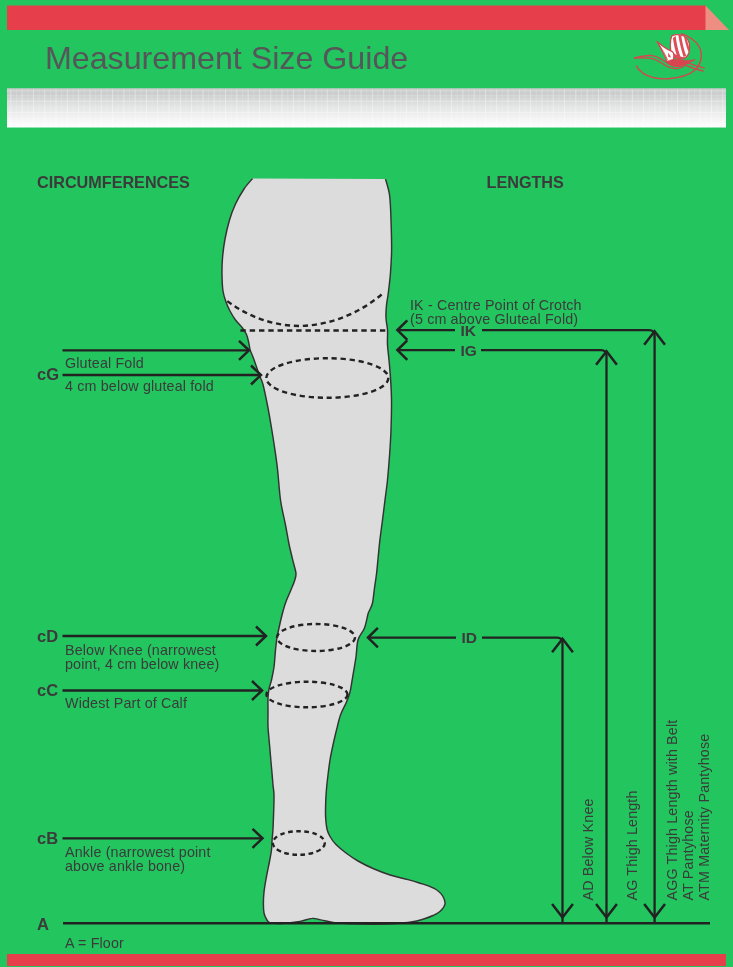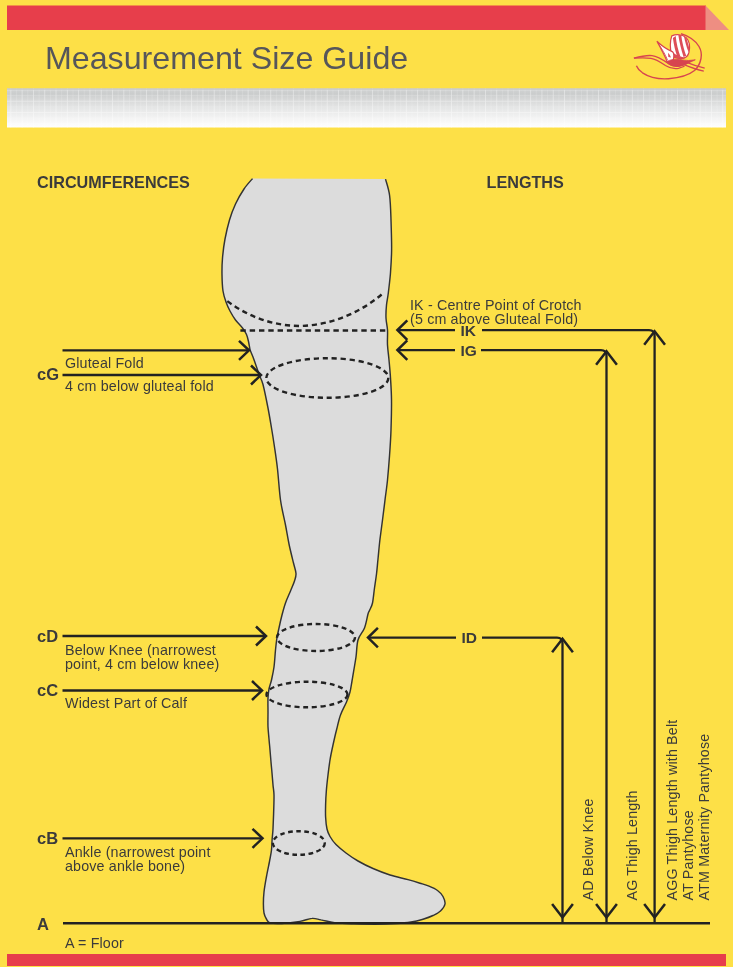--- a/index.html
+++ b/index.html
@@ -1,16 +1,16 @@
 <!DOCTYPE html>
 <html><head>
 <meta charset="utf-8">
 <style>
 html,body{margin:0;padding:0;background:#fff;}
-#page{position:relative;width:733px;height:967px;background:#fde047;overflow:hidden;
+#page{position:relative;width:733px;height:967px;background:#22c55e;overflow:hidden;
   font-family:"Liberation Sans",sans-serif;}
 svg{position:absolute;top:0;left:0;}
 </style>
 </head>
 <body>
 <div id="page">
 <svg width="733" height="967" viewBox="0 0 733 967">
 <defs>
 <linearGradient id="bandg" x1="0" y1="0" x2="0" y2="1">
   <stop offset="0" stop-color="#d3d4d4"></stop>

